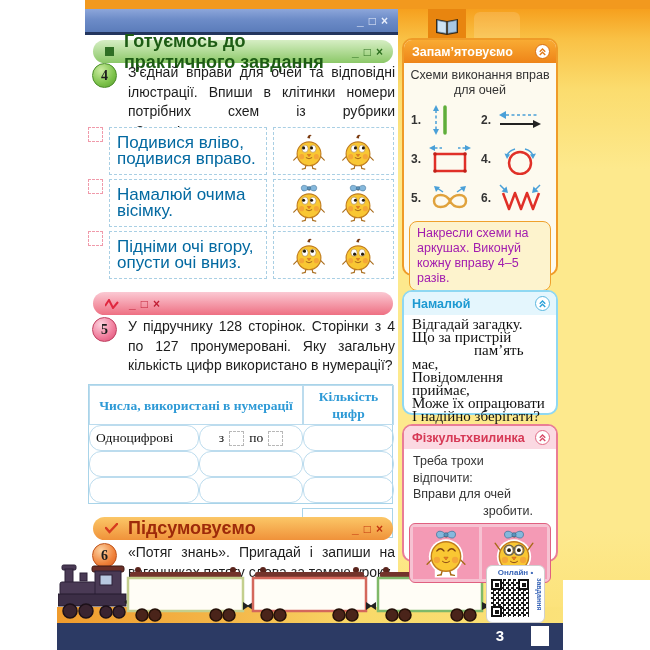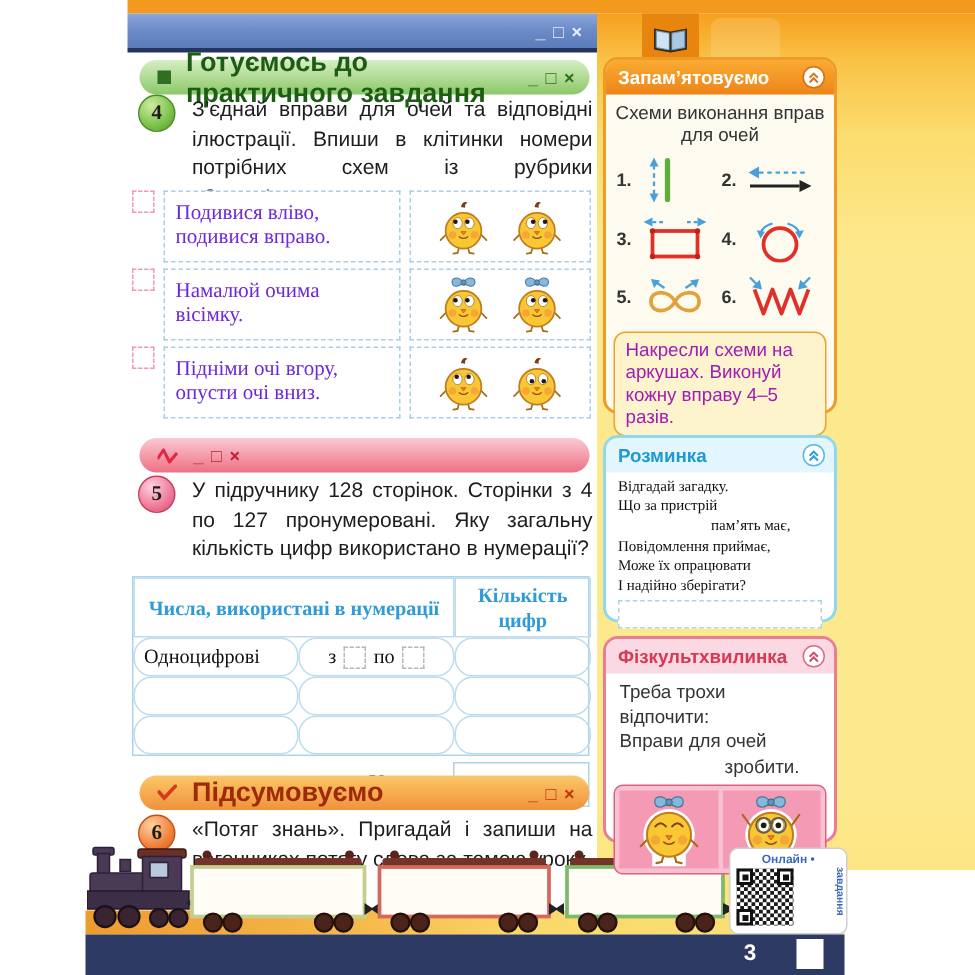--- a/index.html
+++ b/index.html
@@ -51,21 +51,21 @@
   .tc-orange{top:543px;background:radial-gradient(circle at 35% 28%,#fcd2a2,#f0823a 60%,#d85a20);border:1px solid #bf5218;}
   .task-text{position:absolute;left:128px;width:267px;font-size:14px;line-height:19.5px;
        text-align:justify;color:#1d1d1d;}
   .tt4{top:63px;} .tt5{top:317px;} .tt6{top:543px;}
   
   .match-area{position:absolute;left:88px;top:127px;width:306px;display:flex;flex-direction:column;gap:4px;}
   .match-row{display:flex;gap:6px;height:48px;}
   .answer-box{width:15px;height:15px;border:1.5px dashed #f09aaa;box-sizing:border-box;background:#fff;flex:none;}
   .match-text{width:158px;box-sizing:border-box;border:1.5px dashed #a9cfe4;background:#fff;
        display:flex;align-items:center;padding:2px 7px;
-       font-family:Liberation Serif, serif;font-size:14px;line-height:16.5px;color:#6d28d9;}
+       font-family:Liberation Sans, sans-serif;font-size:17px;line-height:16.5px;color:#0369a1;}
   .match-illus{flex:1;border:1.5px dashed #a9cfe4;background:#fff;display:flex;
        align-items:center;justify-content:space-evenly;padding:1px 2px;box-sizing:border-box;}
   .match-illus .chick{width:34px;height:42px;}
   .chick-svg{width:100%;height:100%;display:block;}
   
   .num-table{position:absolute;left:88px;top:384px;width:305px;
        font-family:"Liberation Serif",serif;font-size:13.5px;color:#111;}
   .nt-grid{display:grid;grid-template-columns:110px 104px 91px;border:1px solid #a9d4e9;}
   .nt-cell{border:1px solid #bcdcee;box-sizing:border-box;display:flex;align-items:center;}
   .nt-head{justify-content:center;text-align:center;color:#2e9ad6;font-weight:bold;
@@ -92,35 +92,35 @@
   .remember-sub{margin:5px 6px 2px;text-align:center;font-size:12.5px;line-height:15px;color:#333;}
   .schemes{display:grid;grid-template-columns:1fr 1fr;padding:2px 5px 0 7px;row-gap:3px;}
   .scheme{display:flex;align-items:center;gap:3px;height:36px;}
   .scheme-num{font-size:12px;font-weight:bold;color:#333;width:14px;flex:none;}
   .scheme svg{flex:none;}
   .remember-note{margin:5px 5px 0;border:1.5px solid #efa12c;border-radius:8px;background:#fdf3cd;
        padding:4px 7px;font-size:12.5px;line-height:15px;color:#a21caf;box-sizing:border-box;}
   .card-warmup{top:290px;height:125px;border:2px solid #8fd8f2;}
   .card-warmup .card-hdr{background:#e4f6fd;}
   .card-warmup .card-hdr-title{color:#1e9ad2;}
-  .warmup-body{padding:3px 8px 0;font-family:"Liberation Serif",serif;font-size:10px;
+  .warmup-body{padding:3px 8px 0;font-family:"Liberation Serif",serif;font-size:15px;
        line-height:13.2px;color:#111;}
   .warmup-indent{text-indent:62px;}
   .warmup-input{margin:3px 8px 0;height:17px;border:1.5px dashed #a9d4e9;background:#fff;}
   .card-fizkult{top:424px;height:138px;border:2px solid #ea7d96;}
   .card-fizkult .card-hdr{background:#fbd9e2;}
   .card-fizkult .card-hdr-title{color:#d63855;}
   .fizkult-body{padding:4px 9px 0;font-size:12.5px;line-height:16.5px;color:#333;}
   .fizkult-right{text-align:right;padding-right:14px;}
   .fizkult-tiles{margin:4px 5px 0;background:#f6c2d2;border:1.5px solid #e06080;border-radius:6px;
        padding:3px;display:flex;gap:3px;box-sizing:border-box;}
   .fizkult-tile{flex:1;background:#f49ab5;height:52px;display:flex;align-items:center;justify-content:center;}
   .fizkult-tile .chick{width:42px;height:50px;}
   
-  .qr-box{position:absolute;left:486px;top:565px;width:79px;height:58px;background:#fff;
+  .qr-box{position:absolute;left:486px;top:565px;width:59px;height:58px;background:#fff;
        border:1px solid #cfcfcf;border-radius:6px;box-sizing:border-box;}
   .qr-top{position:absolute;left:0;top:2px;width:100%;text-align:center;font-size:8px;
        font-weight:bold;color:#3a66b8;}
   .qr-side{position:absolute;right:1px;top:12px;writing-mode:vertical-rl;font-size:7px;
        font-weight:bold;color:#3a66b8;}
   .qr-pattern{position:absolute;left:4px;top:13px;width:38px;height:38px;
        background-image:repeating-conic-gradient(#1a1a1a 0% 25%, #fff 0% 50%);
        background-size:5px 5px;}
   .qr-finder{position:absolute;width:11px;height:11px;border:2px solid #111;background:#fff;box-sizing:border-box;}
   .qr-finder > div{margin:1.5px;width:4px;height:4px;background:#111;}
@@ -519,21 +519,21 @@
           <polygon points="34,10 35.5,3.5 40.5,8.5" fill="#4aa0d8"></polygon>
           <polyline points="5,10 11,26 17,10 23,26 29,10 35,26 41,10" fill="none" stroke="#e03028" stroke-width="2.5" stroke-linejoin="round"></polyline>
         </svg>
       </div>
     </div>
     <div class="remember-note">Накресли схеми на аркушах. Виконуй кожну вправу 4–5 разів.</div>
   </div>
 
   <div class="card card-warmup">
     <div class="card-hdr">
-      <span class="card-hdr-title">Розминка</span>
+      <span class="card-hdr-title">Намалюй</span>
       <span class="badge" style="border:1px solid #5ab8e0;">
         <svg viewBox="0 0 16 16">
             <g fill="none" stroke="#2aa0d8" stroke-width="2">
               <polyline points="4,8.5 8,4.5 12,8.5"></polyline>
               <polyline points="4,13 8,9 12,13"></polyline>
             </g>
           </svg>
       </span>
     </div>
     <div class="warmup-body">

